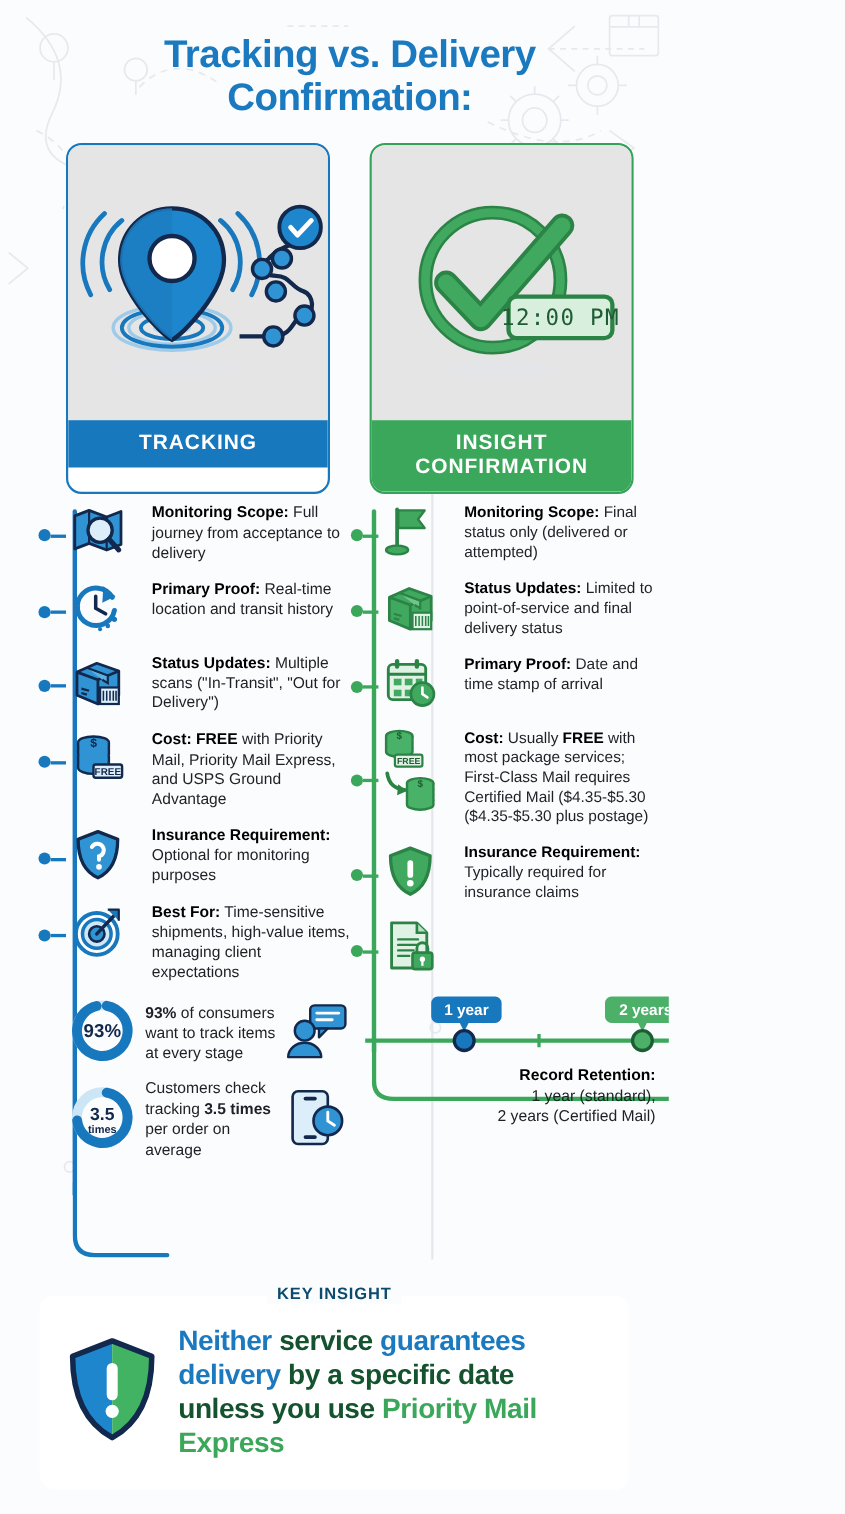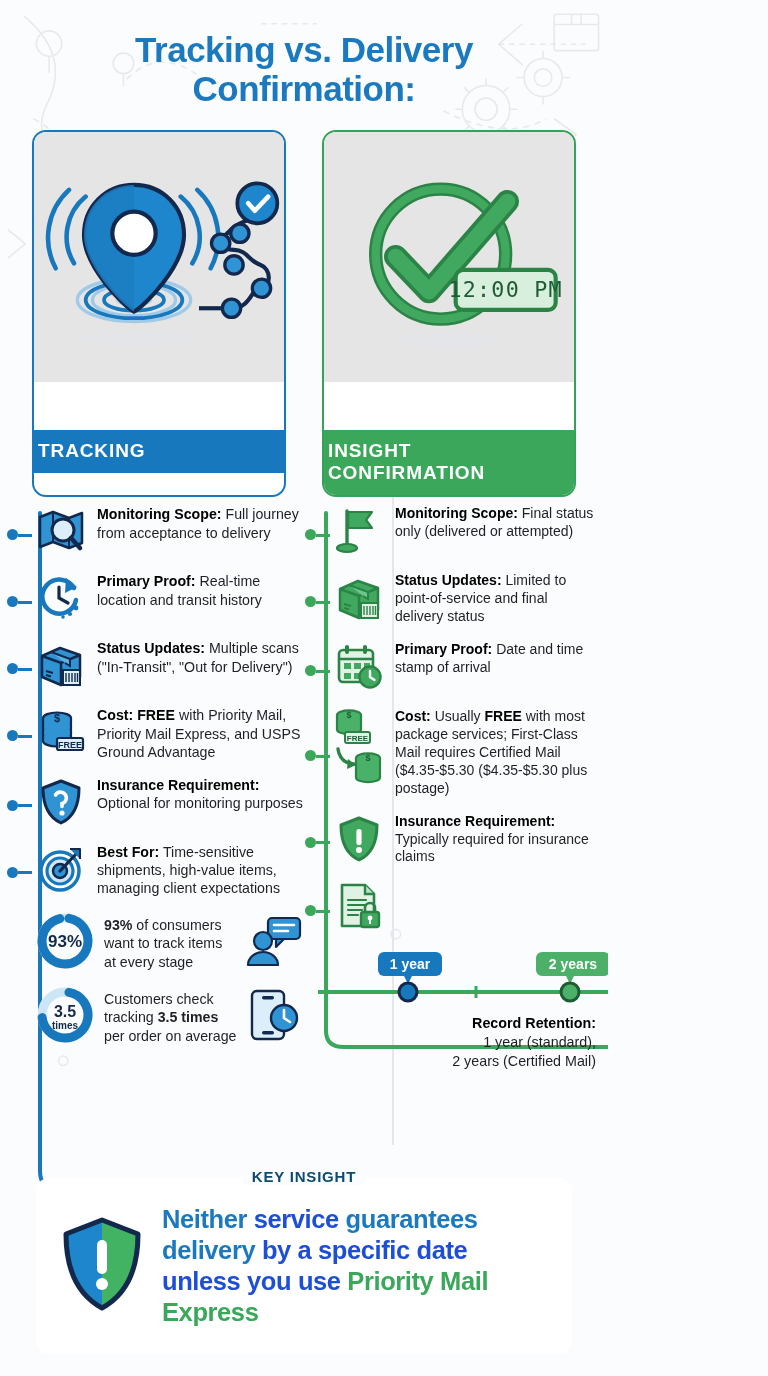--- a/index.html
+++ b/index.html
@@ -7,20 +7,21 @@
     width: 768px; height: 1376px;
     font-family: "Liberation Sans", sans-serif;
     background: #fbfcfd;
     overflow: hidden;
   }
   #page {
     position: relative;
     width: 608px; height: 1376px;
     background: #fbfcfd;
     overflow: hidden;
+    padding-left: 28px;
   }
   #bgpattern {
     position: absolute; inset: 0;
     z-index: 0;
     pointer-events: none;
   }
 
   
   .header {
     position: relative; z-index: 2;
@@ -52,25 +53,25 @@
   }
   .card.green { border-color: #34a259; }
   .card-art {
     height: 250px;
     display: flex; align-items: flex-end; justify-content: center;
     background: #e5e5e5;
   }
   .card-band {
     background: #1878be;
     color: #fff;
+    text-align: center;
     font-size: 19px;
     font-weight: bold;
     letter-spacing: 0.9px;
     padding: 10px 4px 11px 4px;
-    margin-top: 48px;
   }
   .card-band.green { background: #3aa75a; }
 
   
   .columns {
     position: relative; z-index: 2;
     display: flex;
     padding: 0 12px 0 12px;
     margin-top: 6px;
   }
@@ -93,21 +94,21 @@
     width: 4px;
     background: #1878be;
     border-radius: 2px;
   }
   .spine.green { background: #3aa75a; }
 
   .items { position: relative; }
   .item {
     display: flex;
     align-items: flex-start;
-    gap: 9px;
+    gap: 22px;
     position: relative;
     margin-bottom: 13px;
     min-height: 52px;
   }
   .node {
     position: absolute;
     left: -27px;
     top: 26px;
     width: 11px; height: 11px;
     border-radius: 50%;
@@ -188,21 +189,21 @@
     color: #0c4a6e;
     z-index: 4;
   }
   .key-text {
     font-size: 25.5px;
     font-weight: bold;
     line-height: 1.22;
     letter-spacing: -0.4px;
   }
   .kc-blue  { color: #1b79bf; }
-  .kc-navy  { color: #1d4ed8; }
+  .kc-navy  { color: #14532d; }
   .kc-green { color: #3aa75a; }
 </style>
 </head>
 <body>
 
 <div id="page">
 
   <svg id="bgpattern" viewBox="0 0 768 1376" preserveAspectRatio="none">
     <g stroke="#e6eaee" stroke-width="2" fill="none">
       <path d="M30 20 Q 90 70 60 130 T 120 200"></path>

